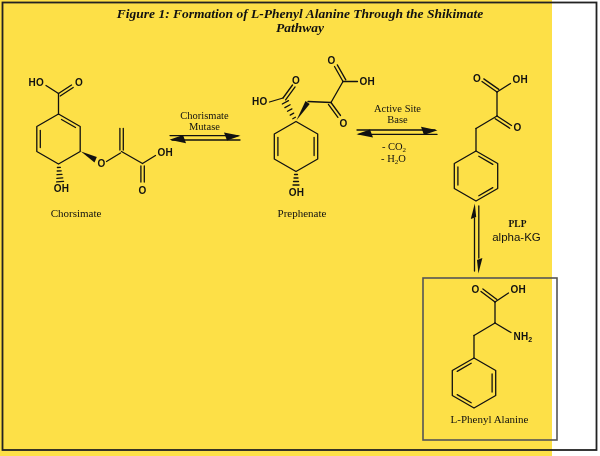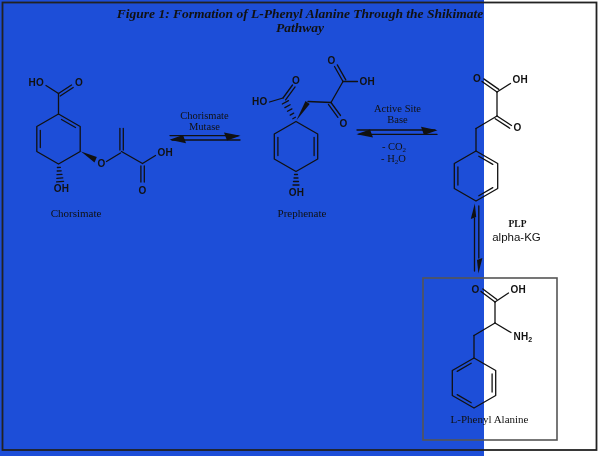--- a/index.html
+++ b/index.html
@@ -1,16 +1,16 @@
 <!DOCTYPE html>
 <html><head>
 <meta charset="utf-8">
 <style>
   html,body { margin:0; padding:0; background:#ffffff; }
-  .page { width:484px; height:456px; position:relative; background:#1d4ed8; }
+  .page { width:552px; height:456px; position:relative; background:#fde047; }
   svg { display:block; }
   svg text { font-family:"Liberation Sans","DejaVu Sans",sans-serif; fill:#111; }
   .title    { font-family:"Liberation Serif","DejaVu Serif",serif; font-style:italic; font-weight:bold; font-size:13.5px; }
   .atom     { font-size:10px; font-weight:bold; letter-spacing:0.2px; }
   .atomsub  { font-size:7px; font-weight:bold; }
   .molname  { font-family:"Liberation Serif","DejaVu Serif",serif; font-size:11px; }
   .enzyme   { font-family:"Liberation Serif","DejaVu Serif",serif; font-size:10.5px; }
   .byprod   { font-family:"Liberation Serif","DejaVu Serif",serif; font-size:10.5px; }
   .byprodsub{ font-family:"Liberation Serif","DejaVu Serif",serif; font-size:7px; }
   .plp      { font-family:"Liberation Serif","DejaVu Serif",serif; font-size:9.5px; font-weight:bold; }

